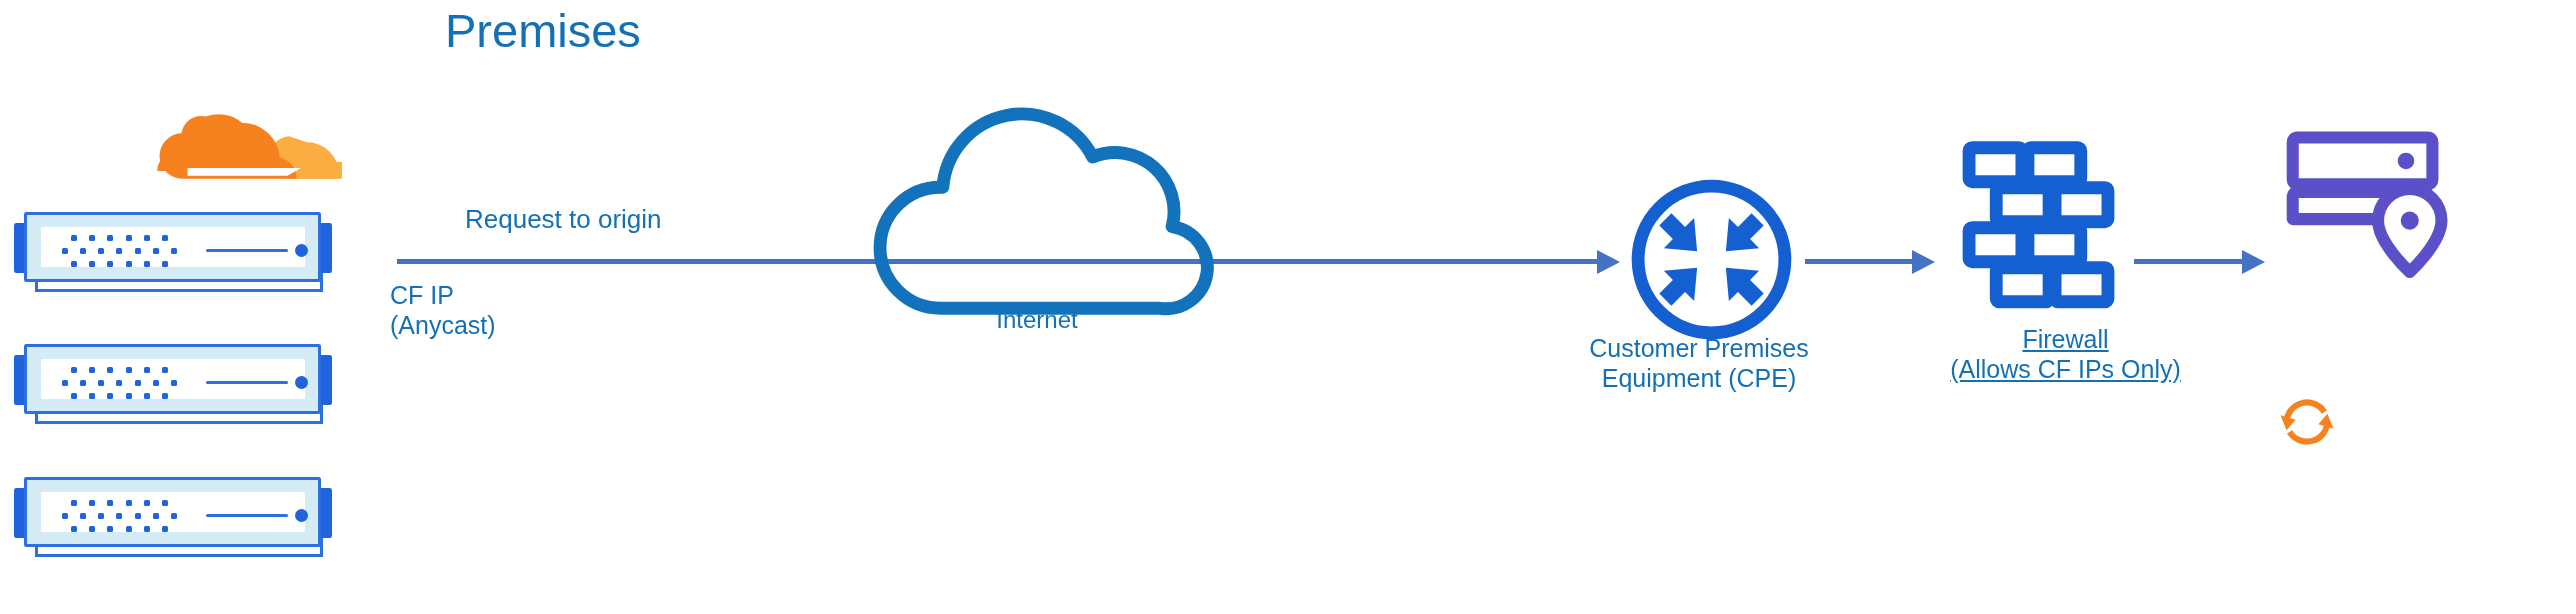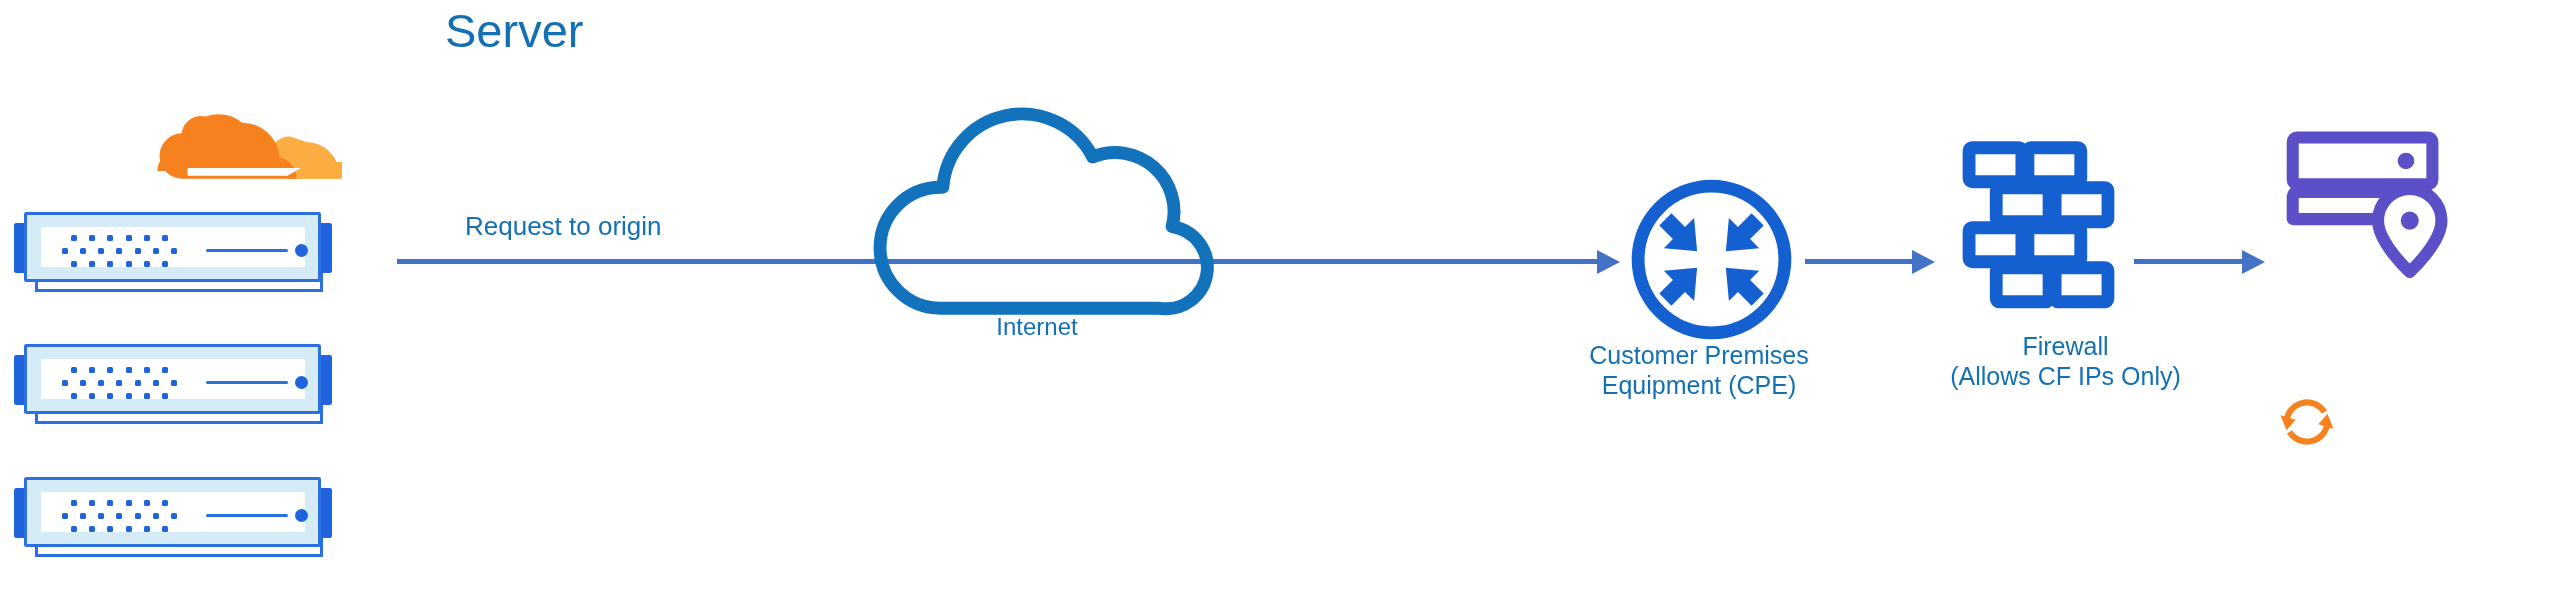--- a/index.html
+++ b/index.html
@@ -126,29 +126,28 @@
     background: #1F64DC;
     border-radius: 50%;
   }
 
   
   .label {
     color: #1470B5;
     font-size: 25px;
     line-height: 30px;
     white-space: pre-line;
-    margin-top: 7px;
   }
   .label.center { text-align: center; }
 
   #label-request-to-origin { left: 465px; top: 204px; font-size: 26px; }
   #label-cf-ip { left: 390px; top: 280px; font-size: 25px; }
   #label-internet { left: 954px; top: 305px; width: 166px; font-size: 24px; text-align: center; }
   #label-cpe  { left: 1540px; top: 333px; width: 318px; }
-  #label-firewall { left: 1884px; top: 324px; width: 363px; }
+  #label-firewall { left: 1884px; top: 324px; width: 363px; text-decoration: underline; }
   #label-origin { left: 2285px; top: 325px; width: 257px; }
   #label-cloudflared {
     left: 2346px; top: 392px; width: 197px;
     font-size: 24px; line-height: 28px;
   }
 
   
   .arrow-line {
     height: 5.3px;
     background: #4472C4;
@@ -174,21 +173,21 @@
   #cpe-icon { left: 1626px; top: 174px; width: 171px; height: 171px; }
   #firewall-icon { left: 1960px; top: 140px; width: 157px; height: 174px; }
   #origin-server-icon { left: 2285px; top: 130px; width: 174px; height: 151px; }
   #cloudflared-icon { left: 2279px; top: 394px; width: 56px; height: 56px; }
 </style>
 </head>
 <body>
 
 <div id="canvas">
 
-  <div class="abs" id="diagram-title">Server</div>
+  <div class="abs" id="diagram-title">Premises</div>
 
   <div class="abs" id="cloudflare-logo">
     <svg width="333" height="106" viewBox="0 0 440 140" xmlns="http://www.w3.org/2000/svg">
 
       <path d="M386 48 a42 42 0 0 1 42 42 v6 h-62 a28 28 0 0 1 -4 -56 z" fill="#FBAD41"></path>
       <path d="M362 74 h70 v22 h-70 z" fill="#FBAD41"></path>
 
       <path d="M300 22 a50 50 0 0 1 50 46 a28 28 0 0 1 22 28 h-150 a30 30 0 0 1 -2 -60 a26 26 0 0 1 32 -22 a48 48 0 0 1 48 8 z" fill="#F6821F"></path>
       <path d="M248 44 a32 32 0 0 1 30 32 h-60 a30 30 0 0 1 30 -32 z" fill="#F6821F"></path>
       <path d="M214 60 a26 26 0 0 1 26 26 h-52 a26 26 0 0 1 26 -26 z" fill="#F6821F"></path>
@@ -293,20 +292,22 @@
         <div class="rack-line"></div>
         <div class="rack-led"></div>
       </div>
     </div>
   </div>
 
   <div class="abs arrow-line" id="arrow-main"></div>
   <div class="abs arrow-head" id="arrow-main-head"></div>
 
   <div class="abs label" id="label-request-to-origin">Request to origin</div>
+  <div class="abs label" id="label-cf-ip">CF IP
+(Anycast)</div>
 
   <div class="abs" id="internet-cloud">
     <svg width="439" height="227" viewBox="0 0 580 300" xmlns="http://www.w3.org/2000/svg">
       <path d="M150 270
                a80 80 0 0 1 0 -160
                a8 8 0 0 1 3 0
                a105 105 0 0 1 198 -40
                a78 78 0 0 1 105 92
                a44 44 0 0 1 -16 108
                z" fill="none" stroke="#1272BC" stroke-width="17" stroke-linejoin="round"></path>

